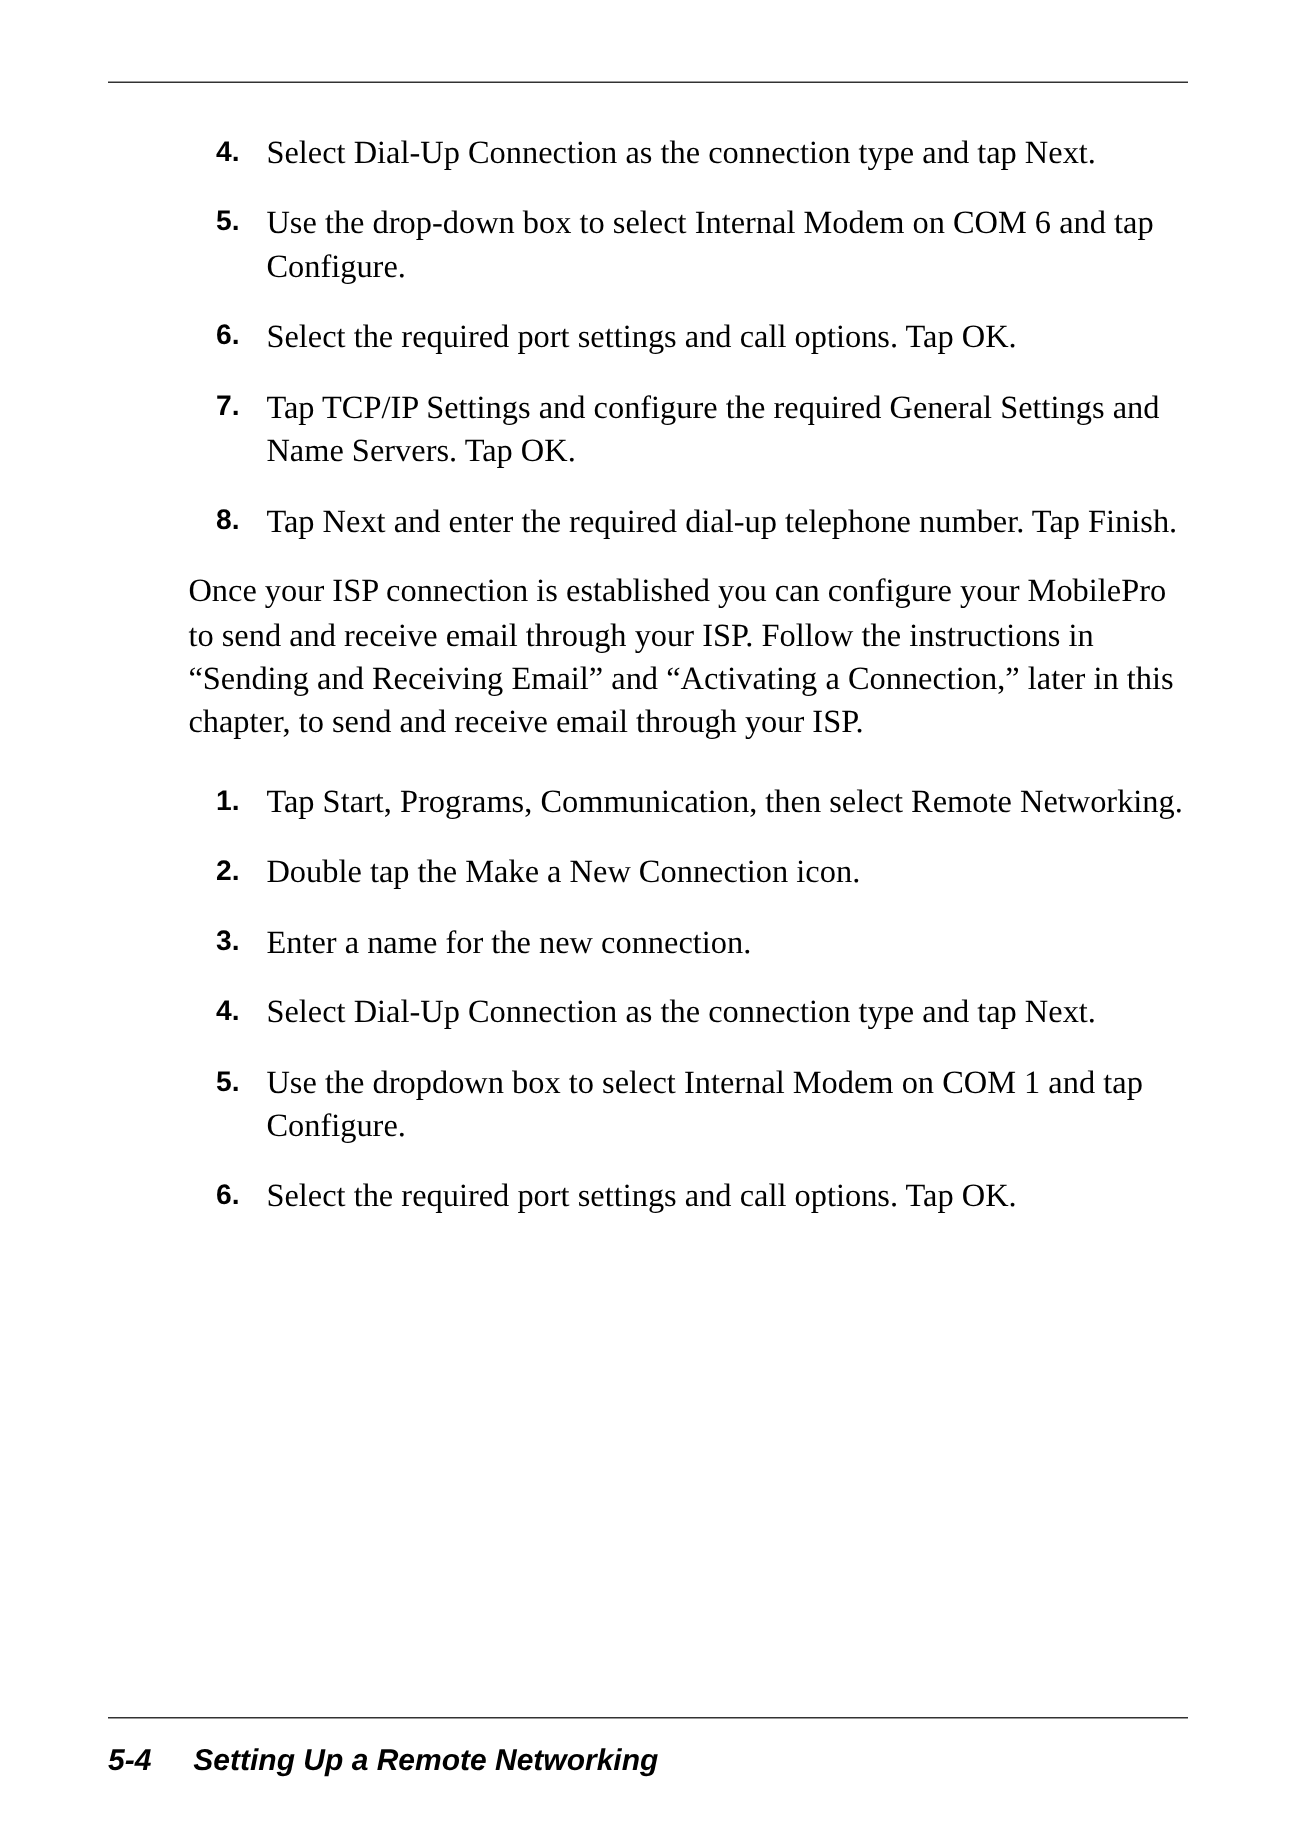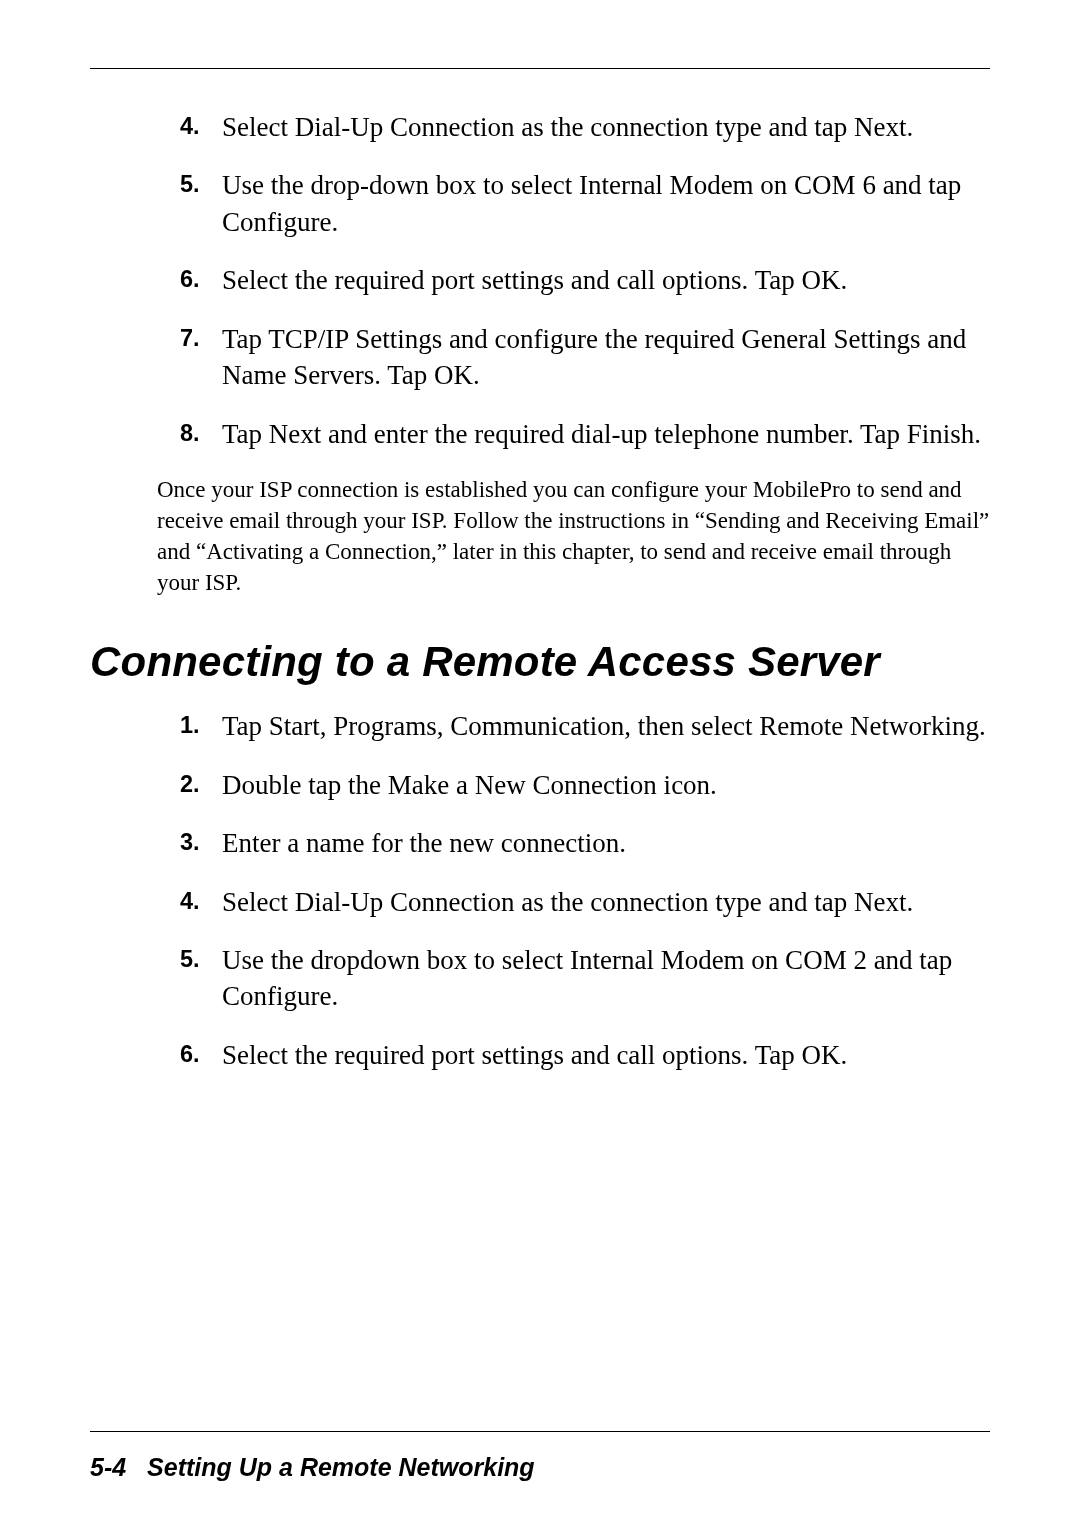--- a/index.html
+++ b/index.html
@@ -40,21 +40,21 @@
     font-size: 23.5px;
     width: 42px;
     flex: 0 0 42px;
     padding-top: 2px;
   }
   .li-text {
     flex: 1;
   }
   .para {
     margin: 0 0 30px 67px;
-    font-size: 23px;
+    font-size: 27px;
     line-height: 1.35;
   }
   .h1 {
     font-family: Arial, Helvetica, sans-serif;
     font-weight: bold;
     font-style: italic;
     font-size: 42px;
     margin: 40px 0 22px 0;
     letter-spacing: 0.2px;
   }
@@ -69,21 +69,21 @@
   .footer {
     position: absolute;
     left: 90px;
     bottom: 48px;
     font-family: Arial, Helvetica, sans-serif;
     font-weight: bold;
     font-style: italic;
     font-size: 25px;
   }
   .footer .pg {
-    margin-right: 14px;
+    margin-right: 28px;
   }
   .gap-large { margin-top: 30px; }
 </style>
 </head>
 <body>
 
 <div class="page">
 
   <hr class="rule">
 
@@ -106,21 +106,20 @@
     </li>
     <li>
       <span class="num">8.</span>
       <span class="li-text">Tap Next and enter the required dial-up telephone number. Tap Finish.</span>
     </li>
   </ol>
 
   <p class="para">Once your ISP connection is established you can configure your MobilePro to send and receive email through your ISP. Follow the instructions in “Sending and Receiving Email” and “Activating a Connection,” later in this chapter, to send and receive email through your ISP.</p>
 
 
-  <h1 class="h1">Connecting to a Remote Access Server</h1>
 
 
 
   <ol class="ol">
     <li>
       <span class="num">1.</span>
       <span class="li-text">Tap Start, Programs, Communication, then select Remote Networking.</span>
     </li>
     <li>
       <span class="num">2.</span>
@@ -129,21 +128,21 @@
     <li>
       <span class="num">3.</span>
       <span class="li-text">Enter a name for the new connection.</span>
     </li>
     <li>
       <span class="num">4.</span>
       <span class="li-text">Select Dial-Up Connection as the connection type and tap Next.</span>
     </li>
     <li>
       <span class="num">5.</span>
-      <span class="li-text">Use the dropdown box to select Internal Modem on COM 2 and tap Configure.</span>
+      <span class="li-text">Use the dropdown box to select Internal Modem on COM 1 and tap Configure.</span>
     </li>
     <li>
       <span class="num">6.</span>
       <span class="li-text">Select the required port settings and call options. Tap OK.</span>
     </li>
   </ol>
 
 </div>
 
 <hr class="footer-rule">

